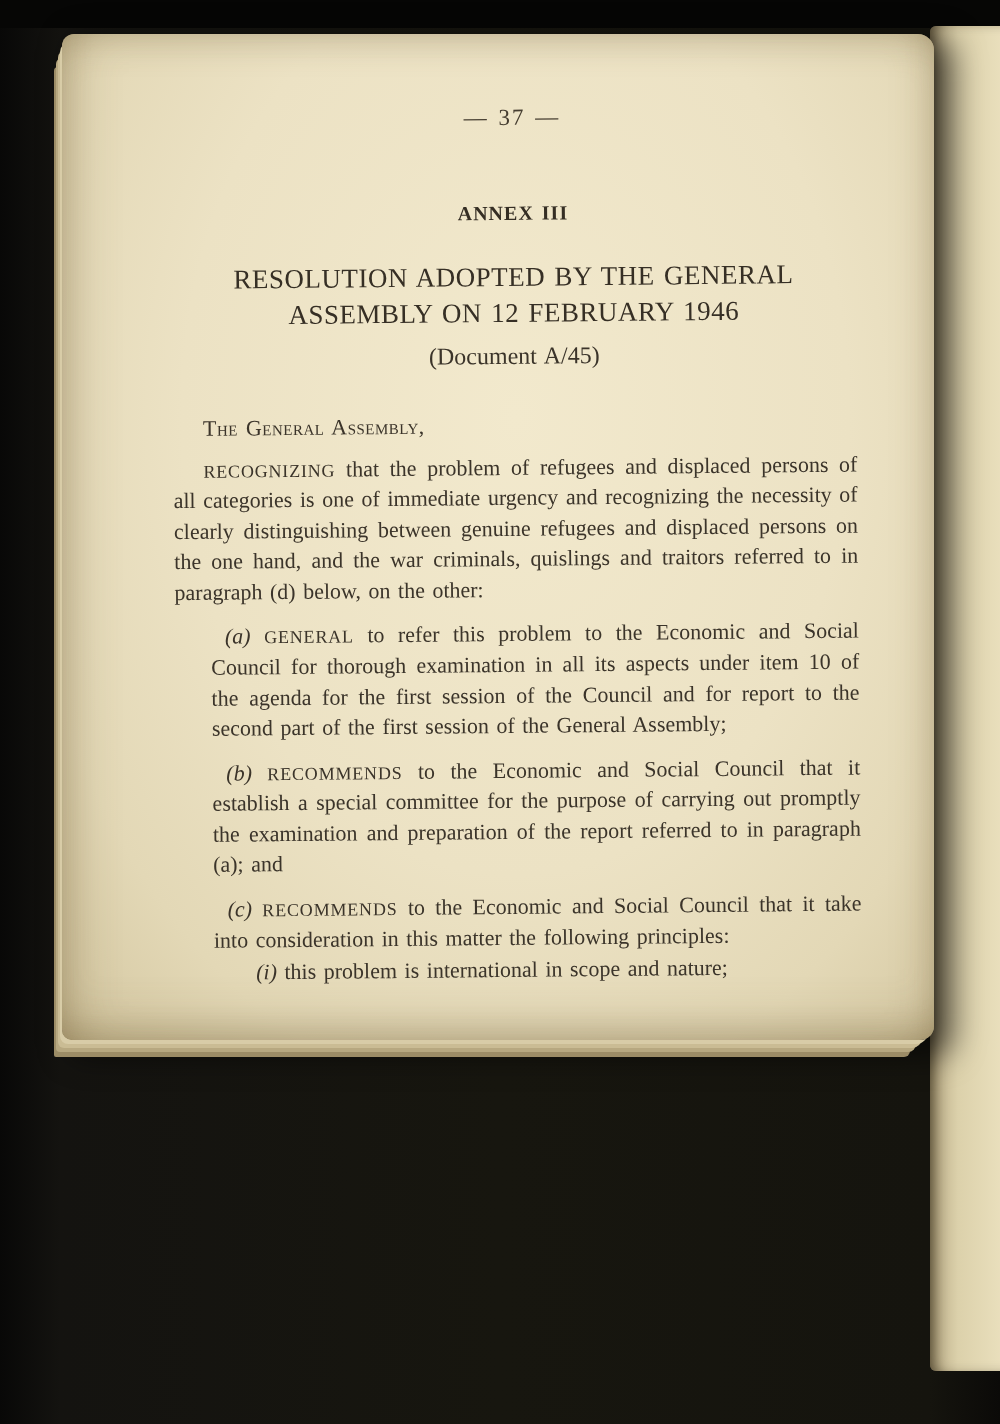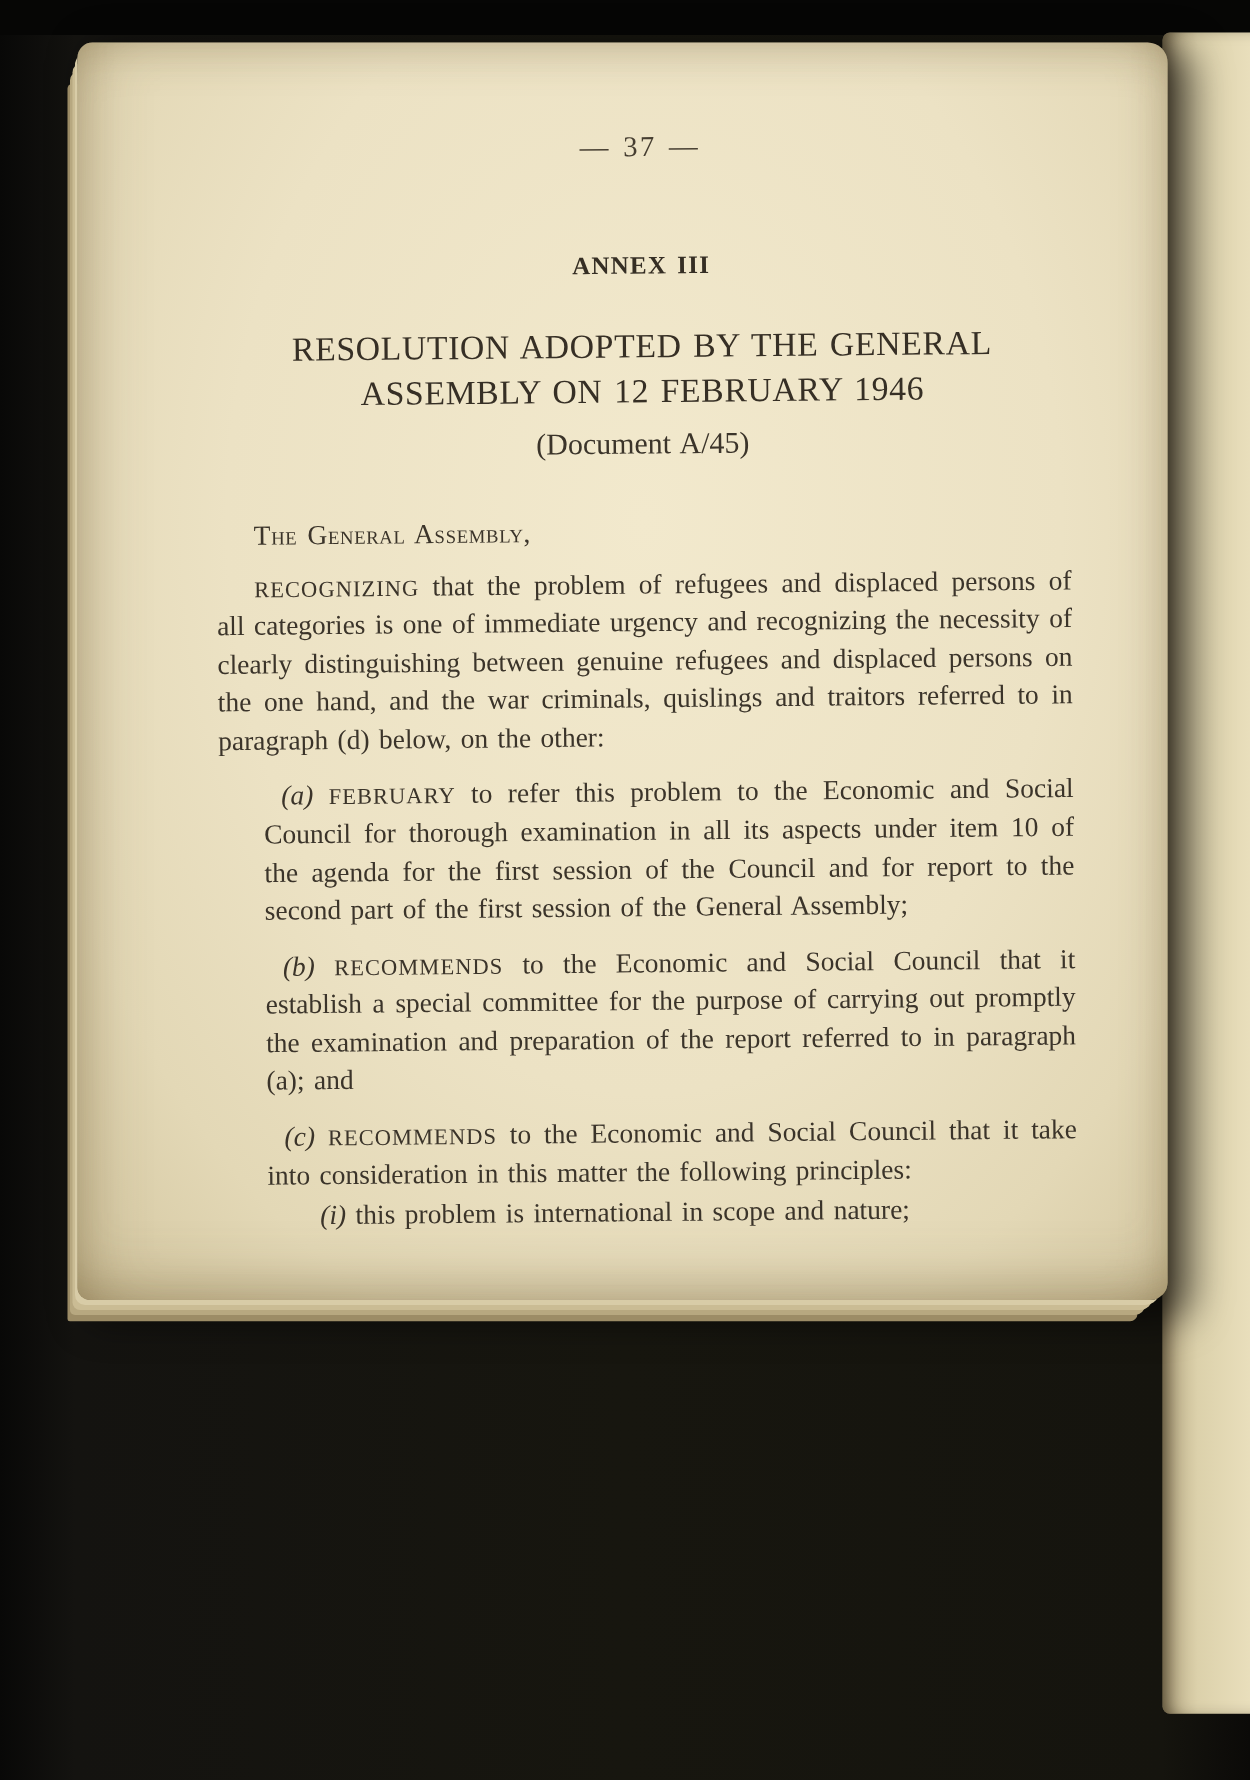--- a/index.html
+++ b/index.html
@@ -151,21 +151,21 @@
         <span class="tline">RESOLUTION ADOPTED BY THE GENERAL</span>
         <span class="tline">ASSEMBLY ON 12 FEBRUARY 1946</span>
       </h1>
 
     <p class="document-ref">(Document A/45)</p>
 
     <p class="salutation">The General Assembly,</p>
 
     <p class="para"><span class="kw">RECOGNIZING</span> <span>that the problem of refugees and displaced persons of all categories is one of immediate urgency and recognizing the necessity of clearly distinguishing between genuine refugees and displaced persons on the one hand, and the war criminals, quislings and traitors referred to in paragraph (d) below, on the other:</span></p>
 
-    <p class="item"><span class="marker">(a)</span> <span class="kw">FEBRUARY</span> <span>to refer this problem to the Economic and Social Council for thorough examination in all its aspects under item 10 of the agenda for the first session of the Council and for report to the second part of the first session of the General Assembly;</span></p>
+    <p class="item"><span class="marker">(a)</span> <span class="kw">GENERAL</span> <span>to refer this problem to the Economic and Social Council for thorough examination in all its aspects under item 10 of the agenda for the first session of the Council and for report to the second part of the first session of the General Assembly;</span></p>
 
     <p class="item"><span class="marker">(b)</span> <span class="kw">RECOMMENDS</span> <span>to the Economic and Social Council that it establish a special committee for the purpose of carrying out promptly the examination and preparation of the report referred to in paragraph (a); and</span></p>
 
     <p class="item"><span class="marker">(c)</span> <span class="kw">RECOMMENDS</span> <span>to the Economic and Social Council that it take into consideration in this matter the following principles:</span></p>
 
     <p class="subitem"><span class="marker">(i)</span> <span>this problem is international in scope and nature;</span></p>
 
   </div>
 </div>
 

